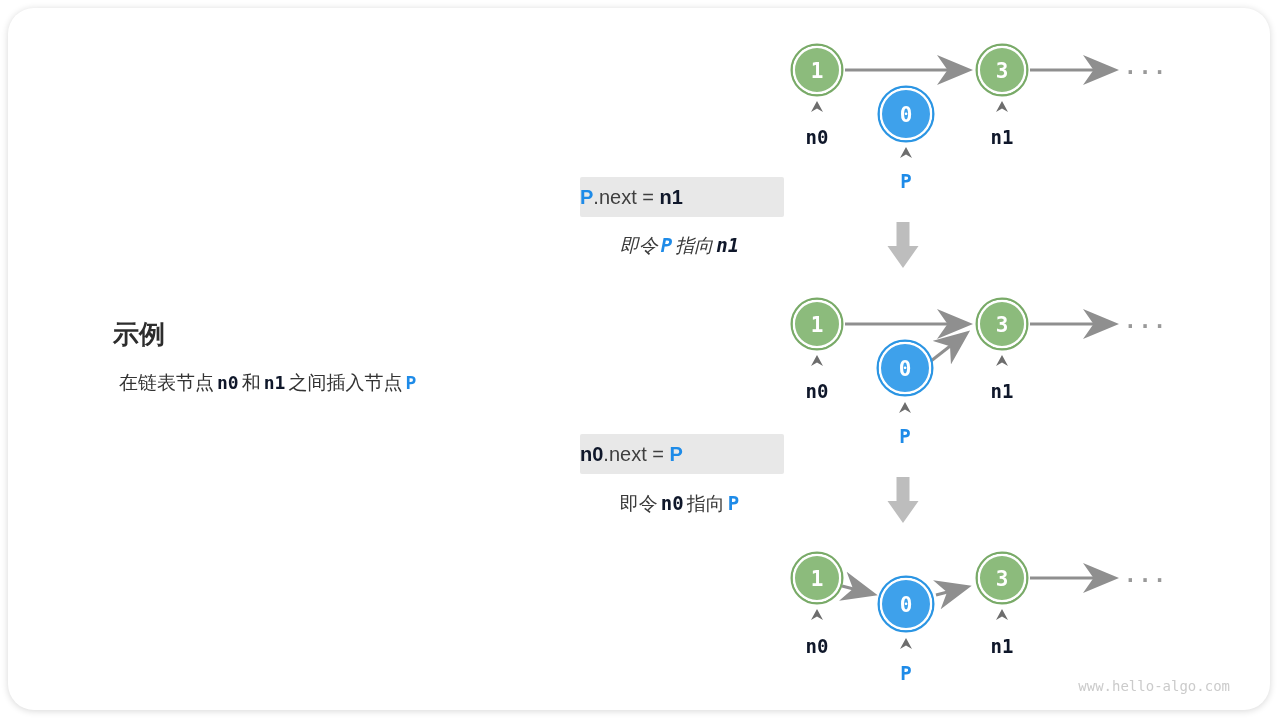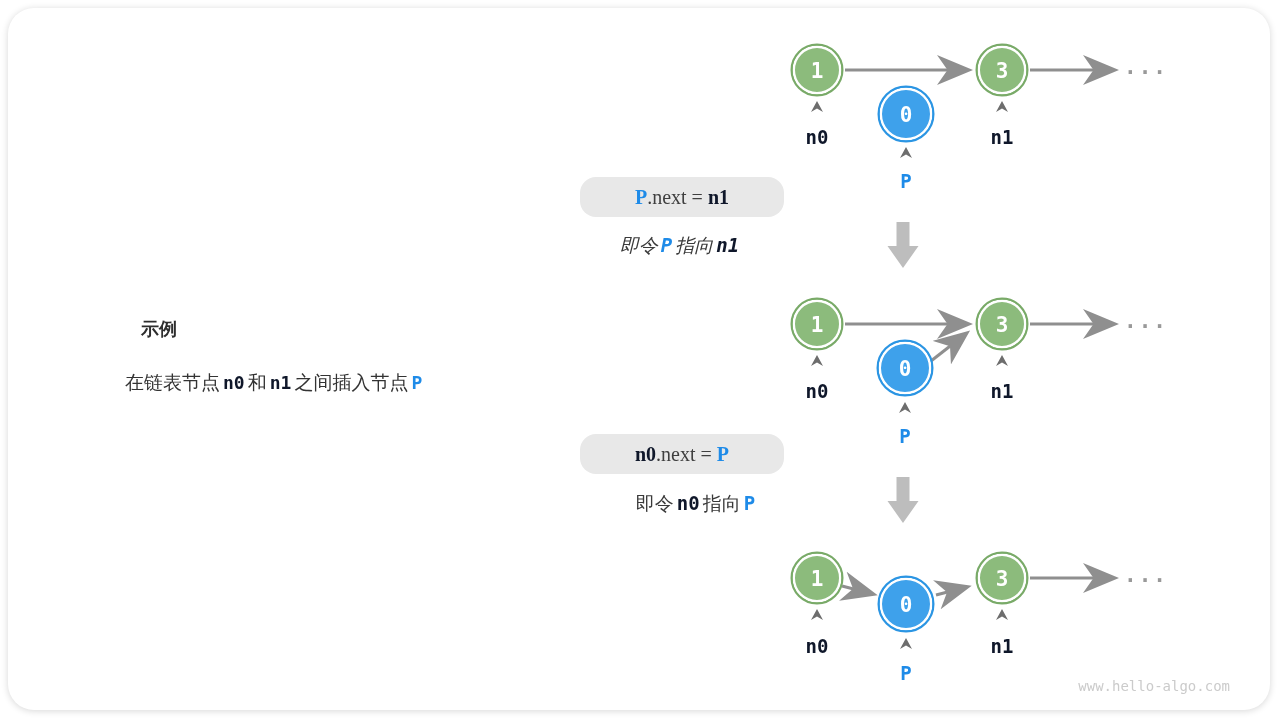--- a/index.html
+++ b/index.html
@@ -33,40 +33,40 @@
   .blue-t  { color:#1E8BE8; }
 
   .dots {
     position:absolute; transform:translate(-50%,-64%); color:#999999;
     font-family:"DejaVu Sans Mono", monospace; font-weight:700;
     font-size:21px; letter-spacing:2px; white-space:nowrap;
   }
 
   .codebox {
     position:absolute; width:204px; height:40px; background:#E8E8E8;
-    border-radius:16px; text-align:center; line-height:40px; white-space:nowrap;
-    font-family:Liberation Serif, serif; font-size:20px; color:#3F3F3F;
+    border-radius:2px; line-height:40px; white-space:nowrap;
+    font-family:Liberation Sans, sans-serif; font-size:20px; color:#3F3F3F;
   }
   .codebox .kw { font-weight:700; }
 
   .caption {
     position:absolute; transform:translateX(-50%); white-space:nowrap;
     font-size:19px; color:#3A3A3A;
   }
   .caption .m {
     font-family:"DejaVu Sans Mono", monospace; font-weight:700;
     font-size:19px; margin:0 3px;
   }
 
   .example-heading {
-    position:absolute; left:113px; top:317px; font-size:18px;
-    font-weight:700; color:#2D2D2D;margin-left:28px;
+    position:absolute; left:113px; top:317px; font-size:26px;
+    font-weight:700; color:#2D2D2D;
   }
   .example-line {
-    position:absolute; left:125px; top:370px; font-size:19px;
+    position:absolute; left:119px; top:370px; font-size:19px;
     color:#333333; white-space:nowrap;
   }
   .example-line .m {
     font-family:"DejaVu Sans Mono", monospace; font-weight:700;
     font-size:18px; margin:0 3px;
   }
 
   .watermark {
     position:absolute; right:50px; top:678px; color:#CBCBCB;
     font-family:"DejaVu Sans Mono", monospace; font-size:14px;
@@ -123,21 +123,21 @@
 
 <div class="node green" style="left:817px; top:324px;">1</div>
 <div class="node blue" style="left:905px; top:368px;">0</div>
 <div class="node green" style="left:1002px; top:324px;">3</div>
 <div class="nlabel green-t" style="left:817px; top:391px;">n0</div>
 <div class="nlabel green-t" style="left:1002px; top:391px;">n1</div>
 <div class="nlabel blue-t" style="left:905px; top:436px;">P</div>
 <div class="dots" style="left:1146px; top:324px;">...</div>
 
 <div class="codebox" style="left:580px; top:434px;"><span class="kw green-t">n0</span><span>.next = </span><span class="kw blue-t">P</span></div>
-<div class="caption" style="left:681px; top:491px;margin-left:16px;"><span>即令</span><span class="m green-t">n0</span><span>指向</span><span class="m blue-t">P</span></div>
+<div class="caption" style="left:681px; top:491px;"><span>即令</span><span class="m green-t">n0</span><span>指向</span><span class="m blue-t">P</span></div>
 
 <div class="node green" style="left:817px; top:578px;">1</div>
 <div class="node blue" style="left:906px; top:604px;">0</div>
 <div class="node green" style="left:1002px; top:578px;">3</div>
 <div class="nlabel green-t" style="left:817px; top:646px;">n0</div>
 <div class="nlabel green-t" style="left:1002px; top:646px;">n1</div>
 <div class="nlabel blue-t" style="left:906px; top:673px;">P</div>
 <div class="dots" style="left:1146px; top:578px;">...</div>
 
 <div class="watermark">www.hello-algo.com</div>

